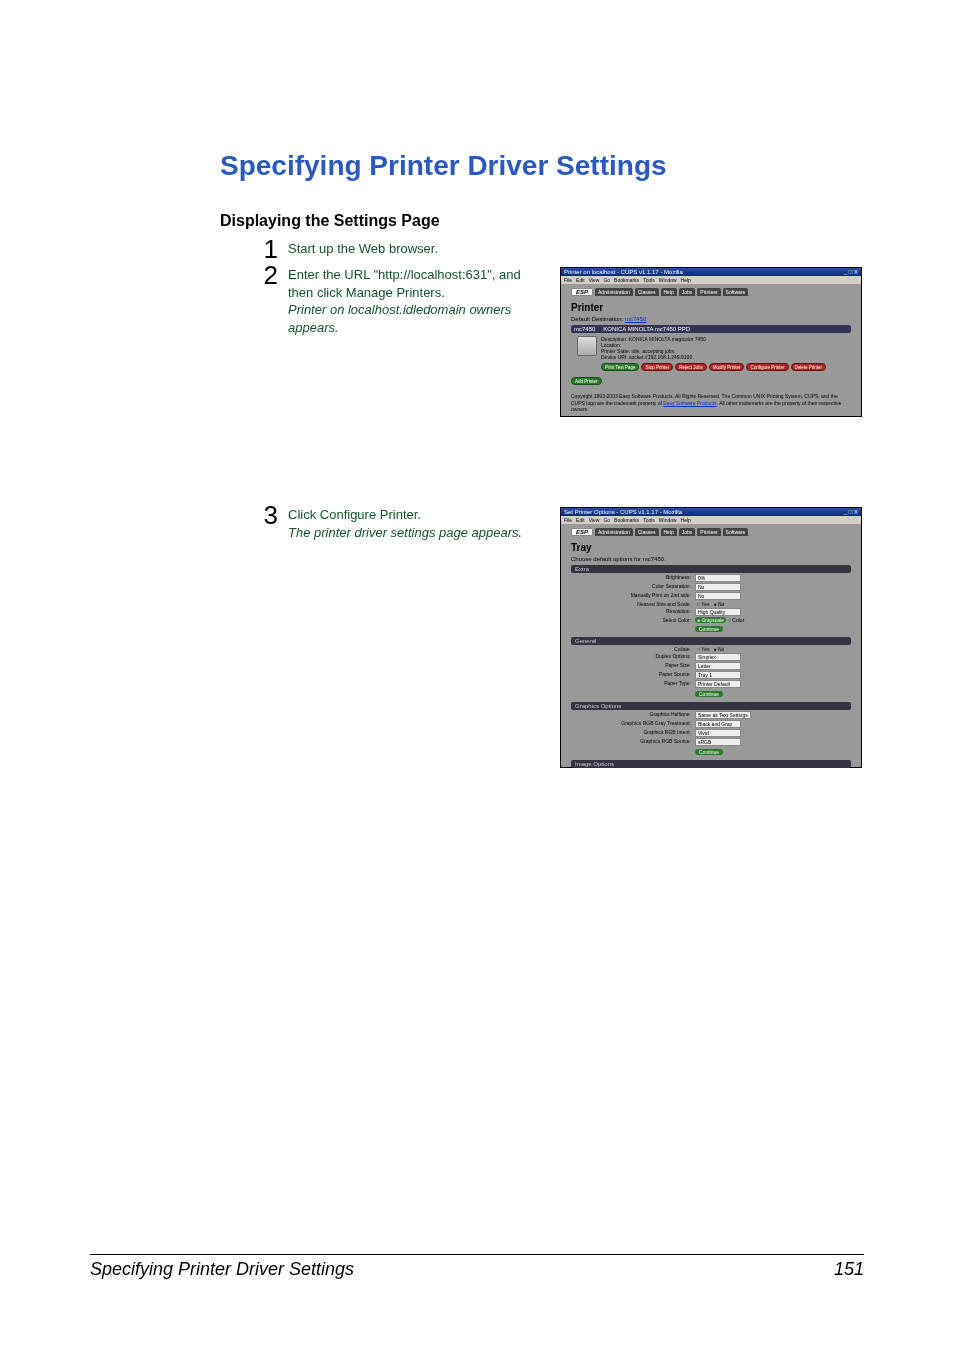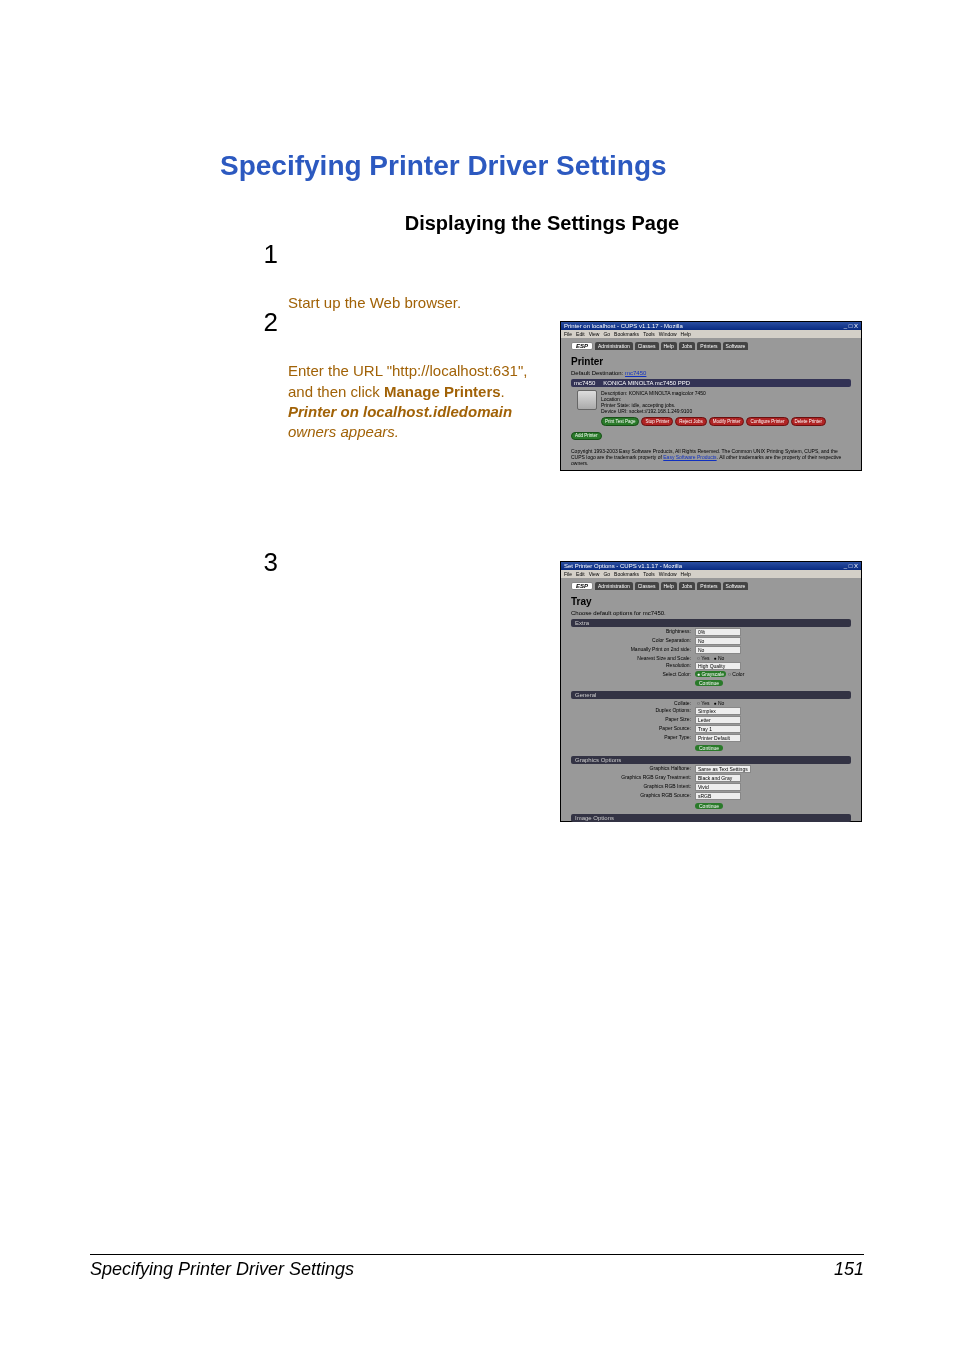--- a/index.html
+++ b/index.html
@@ -19,58 +19,56 @@
     padding: 150px 90px 88px 90px;
   }
   .h1 {
     color: #2c59c0;
     font-size: 28px;
     font-weight: bold;
     margin: 0 0 30px 130px;
   }
   .h2 {
     color: #000;
-    font-size: 20px;
+    font-size: 16px;
     font-weight: bold;
     margin: 0 0 10px 130px;
-    text-align: center;
   }
   .step-row {
     display: flex;
     align-items: flex-start;
     margin-left: 160px;
   }
   .step-num {
     font-size: 26px;
     font-weight: 400;
     font-family: "Helvetica Neue", Arial, sans-serif;
     width: 28px;
     text-align: right;
     margin-right: 10px;
     line-height: 1;
     position: relative;
     top: -4px;
   }
   .step-text {
-    font-size: 15px;
+    font-size: 13px;
     line-height: 1.35;
-    color: #a16207;
+    color: #14532d;
     max-width: 250px;
-    margin-top: 48px;
-  }
-  .step-text b { font-weight: bold; }
+  }
+  .step-text b { font-weight: normal; }
   .step-text i { font-style: italic; }
   .block {
     position: relative;
     margin-left: 160px;
     min-height: 200px;
   }
   .screenshot {
     position: absolute;
-    top: 8px;
+    top: 1px;
     left: 310px;
     width: 300px;
     background: #808080;
     border: 1px solid #000;
     font-size: 6px;
     color: #000;
   }
   .ss-titlebar {
     background: linear-gradient(#2a4ea0,#082a80);
     color: #fff;
@@ -302,20 +300,24 @@
         <div class="ss-copyright">
           <span>Copyright 1993-2003 Easy Software Products, All Rights Reserved. The Common UNIX Printing System, CUPS, and the CUPS logo are the trademark property of </span><span class="ss-link">Easy Software Products</span><span>. All other trademarks are the property of their respective owners.</span>
         </div>
       </div>
     </div>
   </div>
 
   <div class="block" style="min-height:280px;margin-top:30px;">
     <div class="step-row" style="margin-left:0;">
       <div class="step-num">3</div>
+      <div class="step-text">
+        <span>Click </span><b><span>Configure Printer</span></b><span>.</span><br>
+        <i><span>The printer driver settings page appears.</span></i>
+      </div>
     </div>
 
     <div class="screenshot">
       <div class="ss-titlebar">
         <span>Set Printer Options - CUPS v1.1.17 - Mozilla</span>
         <span>_ □ X</span>
       </div>
       <div class="ss-menubar">
         <span>File</span>
         <span>Edit</span>

